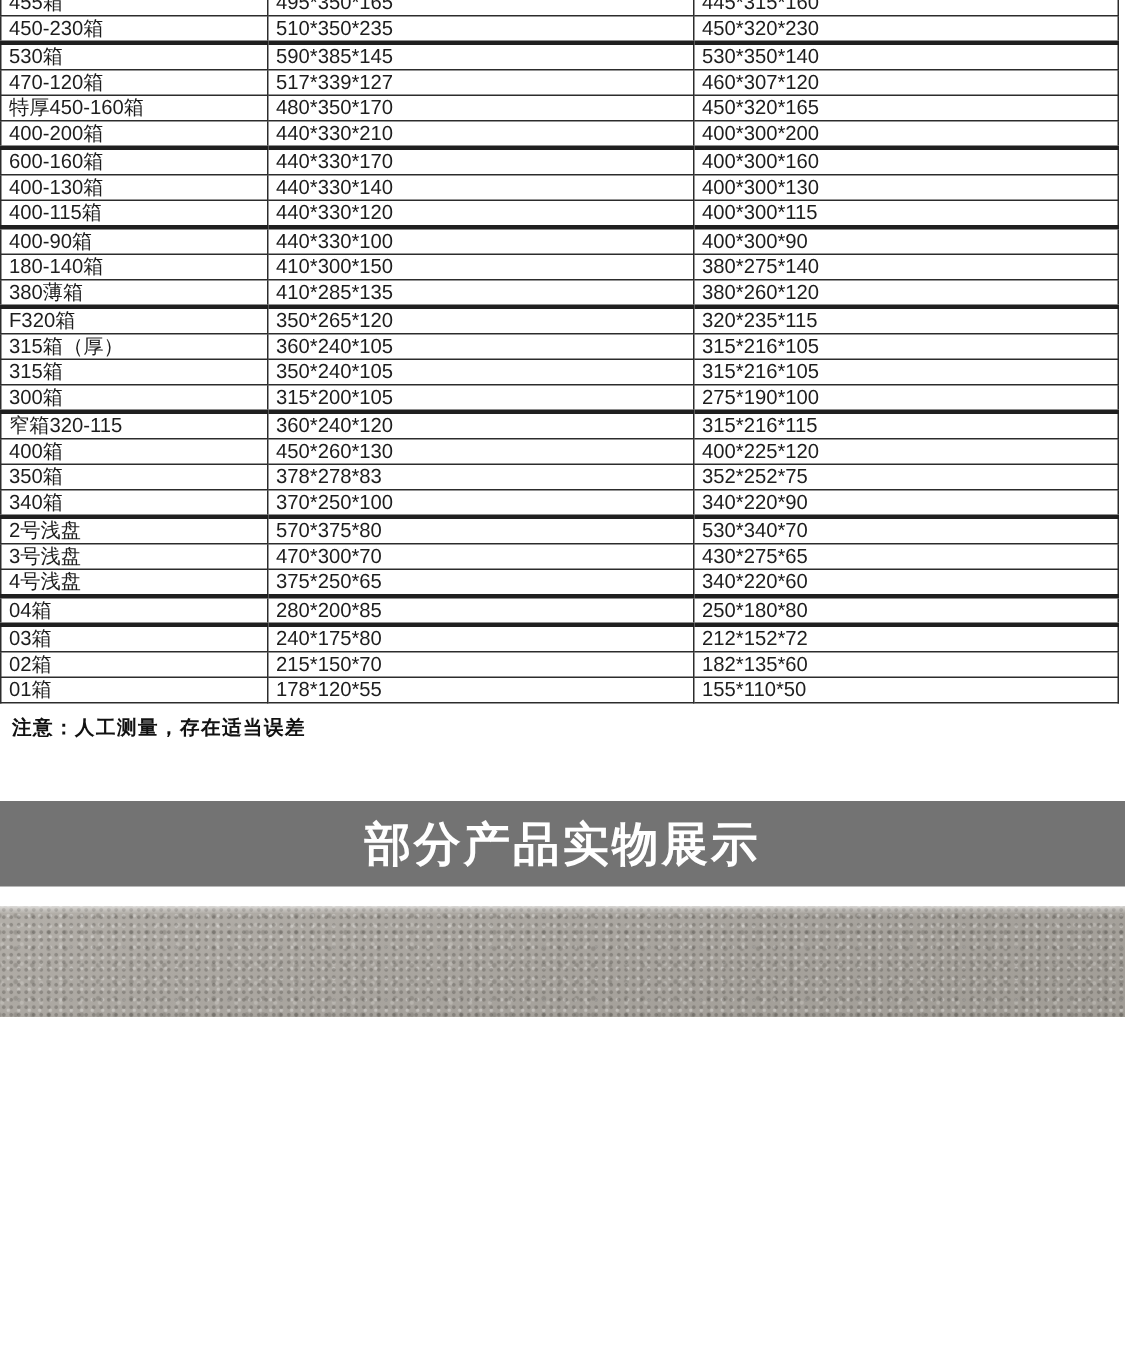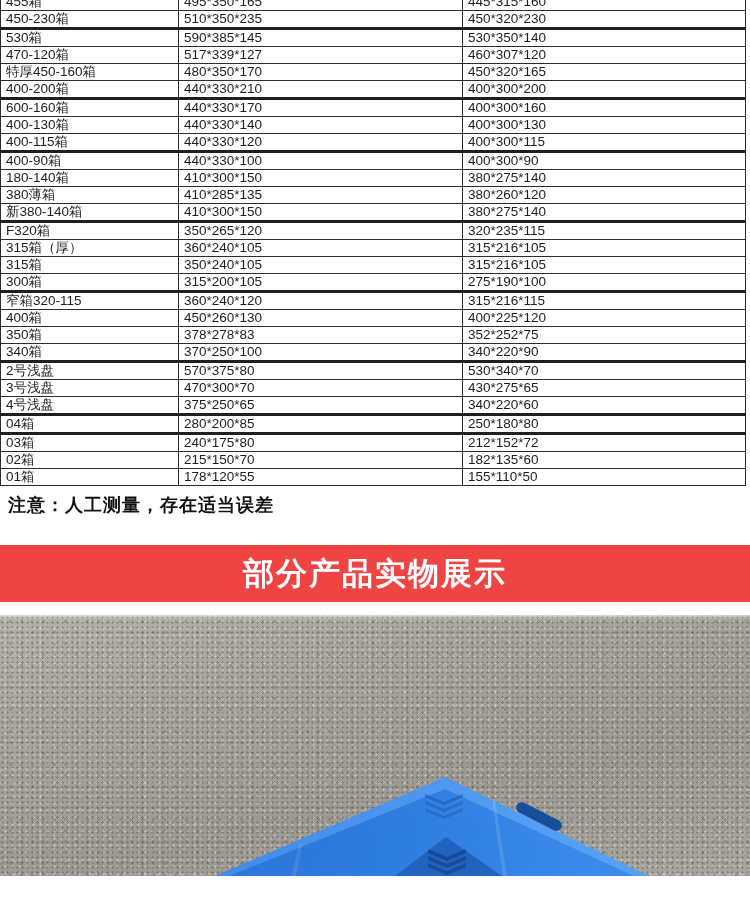--- a/index.html
+++ b/index.html
@@ -2,21 +2,21 @@
 <html><head>
 <meta charset="utf-8">
 <style>
   * { box-sizing: border-box; }
   html, body { margin: 0; padding: 0; }
   body {
     width: 750px; height: 914px; overflow: hidden;
     background: #ffffff;
     font-family: "Liberation Sans", "DejaVu Sans", sans-serif;
   }
-  .page { width: 750px; height: 914px; overflow: hidden; position: relative; background:#fff; }
+  .page { width: 750px; height: 678px; overflow: hidden; position: relative; background:#fff; }
 
   
   .spec-table-wrap { margin-top: -7px; }
   table.spec-table {
     border-collapse: collapse;
     table-layout: fixed;
     width: 745px;
     color: #1d1d1d;
   }
   table.spec-table td {
@@ -30,32 +30,32 @@
     background: #fff;
   }
   table.spec-table tr.group-start td { border-top-width: 3px; border-top-color: #1f1f1f; }
   col.c-name  { width: 178px; }
   col.c-outer { width: 284px; }
   col.c-inner { width: 283px; }
 
   
   .note {
     margin: 7px 0 0 8px;
-    font-size: 18px;
+    font-size: 13px;
     font-weight: bold;
     color: #111;
     letter-spacing: 1px;
   }
 
   
   .banner {
-    margin-top: 28px;
+    margin-top: 40px;
     height: 57px;
     width: 750px;
-    background: #ef4444;
+    background: #737373;
     display: flex;
     align-items: center;
     justify-content: center;
     font-family: Liberation Mono, monospace;
   }
   .banner h2 {
     margin: 0;
     color: #ffffff;
     font-size: 31px;
     font-weight: bold;
@@ -192,25 +192,20 @@
           <tr>
     <td>180-140箱</td>
     <td>410*300*150</td>
     <td>380*275*140</td>
   </tr>
           <tr>
     <td>380薄箱</td>
     <td>410*285*135</td>
     <td>380*260*120</td>
   </tr>
-          <tr>
-    <td>新380-140箱</td>
-    <td>410*300*150</td>
-    <td>380*275*140</td>
-  </tr>
           <tr class="group-start">
     <td>F320箱</td>
     <td>350*265*120</td>
     <td>320*235*115</td>
   </tr>
           <tr>
     <td>315箱（厚）</td>
     <td>360*240*105</td>
     <td>315*216*105</td>
   </tr>

